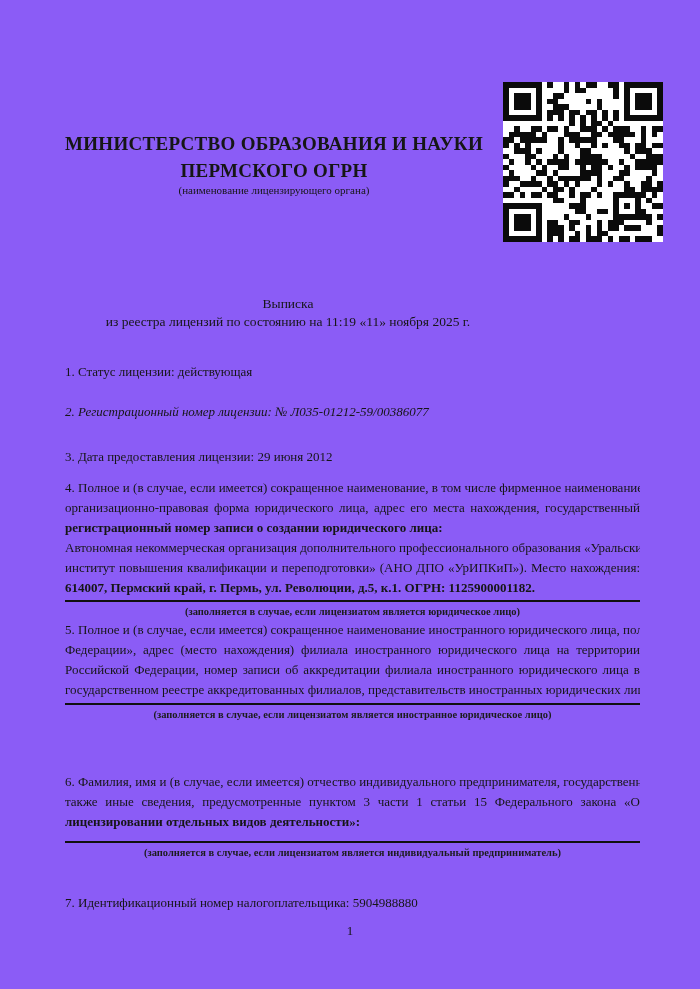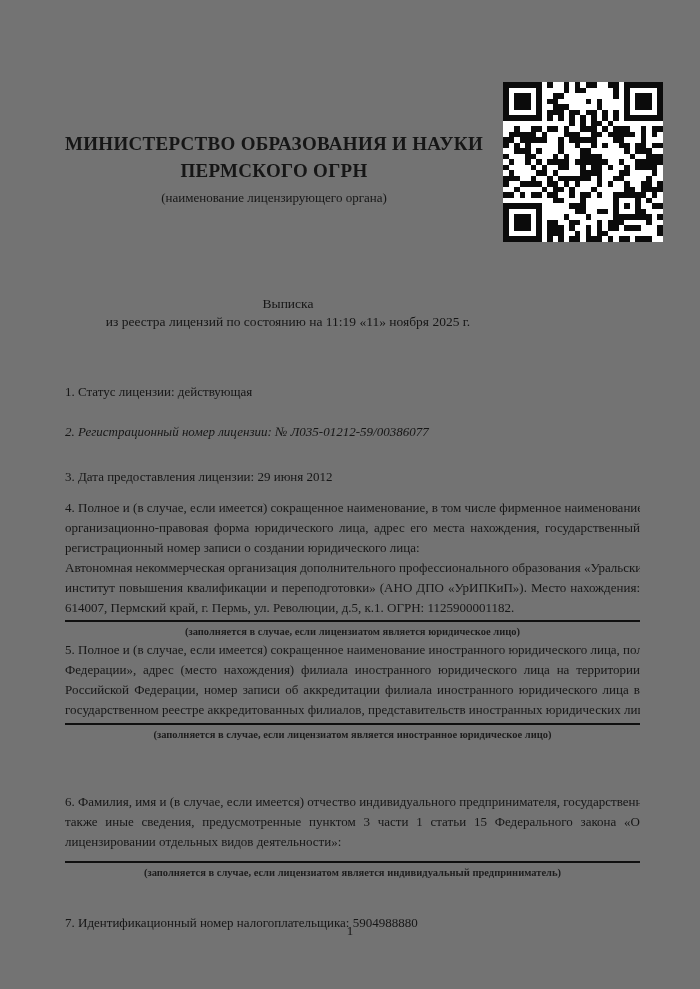--- a/index.html
+++ b/index.html
@@ -1,32 +1,32 @@
 <!DOCTYPE html>
 <html lang="ru"><head>
 <meta charset="utf-8">
 <style>
   html,body{margin:0;padding:0;background:#ffffff;}
   body{width:700px;height:989px;}
   .page{
-    position:relative;width:700px;height:989px;background:#737373;
+    position:relative;width:700px;height:989px;background:#8b5cf6;
     font-family:"Liberation Serif", serif;color:#161616;overflow:hidden;
   }
   .abs{position:absolute;}
   
   .title-block{left:58px;top:130px;width:432px;text-align:center;}
   .title-line{font-weight:bold;font-size:19px;line-height:27px;letter-spacing:.3px;}
-  .title-caption{font-size:13px;line-height:13px;margin-top:7px;}
+  .title-caption{font-size:11px;line-height:13px;}
   .qr-box{left:503px;top:82px;width:160px;height:160px;}
   
   .vypiska{left:0;top:295px;width:576px;text-align:center;font-size:13.5px;line-height:18px;}
   
-  .item{left:65px;width:575px;font-size:13px;line-height:20px;overflow:hidden;margin-top:20px;}
+  .item{left:65px;width:575px;font-size:13px;line-height:20px;overflow:hidden;}
   .jl{white-space:nowrap;overflow:hidden;text-align:justify;text-align-last:justify;}
-  .jl-end{text-align-last:left;}
+  .jl-end{text-align-last:left;font-weight:bold;}
   .cap{font-size:10.5px;line-height:13px;text-align:center;color:#1c1c1c;}
   .cap-tight{margin-top:1px;}
   .rule{border-top:2px solid #101010;height:0;}
   .mt2{margin-top:2px;} .mt3{margin-top:3px;font-weight:bold;} .mt9{margin-top:9px;}
   #item1{top:362px;} #item2{top:402px;font-style:italic;} #item3{top:447px;}
   #item4{top:478px;} #item5{top:620px;} #item6{top:772px;} #item7{top:893px;}
   .page-num{left:0;top:923px;width:700px;text-align:center;font-size:13px;line-height:16px;}
   svg{display:block;}
 </style>
 </head>

